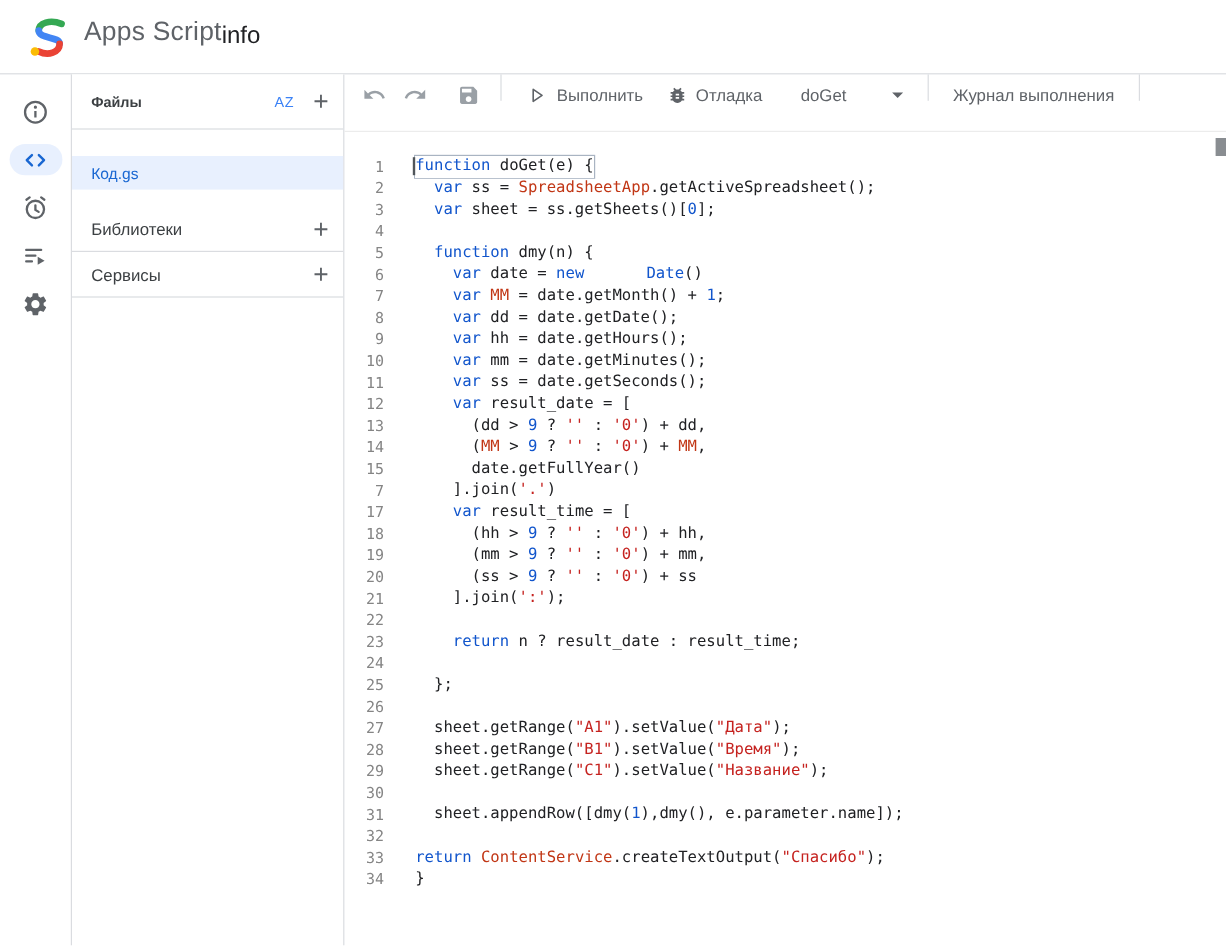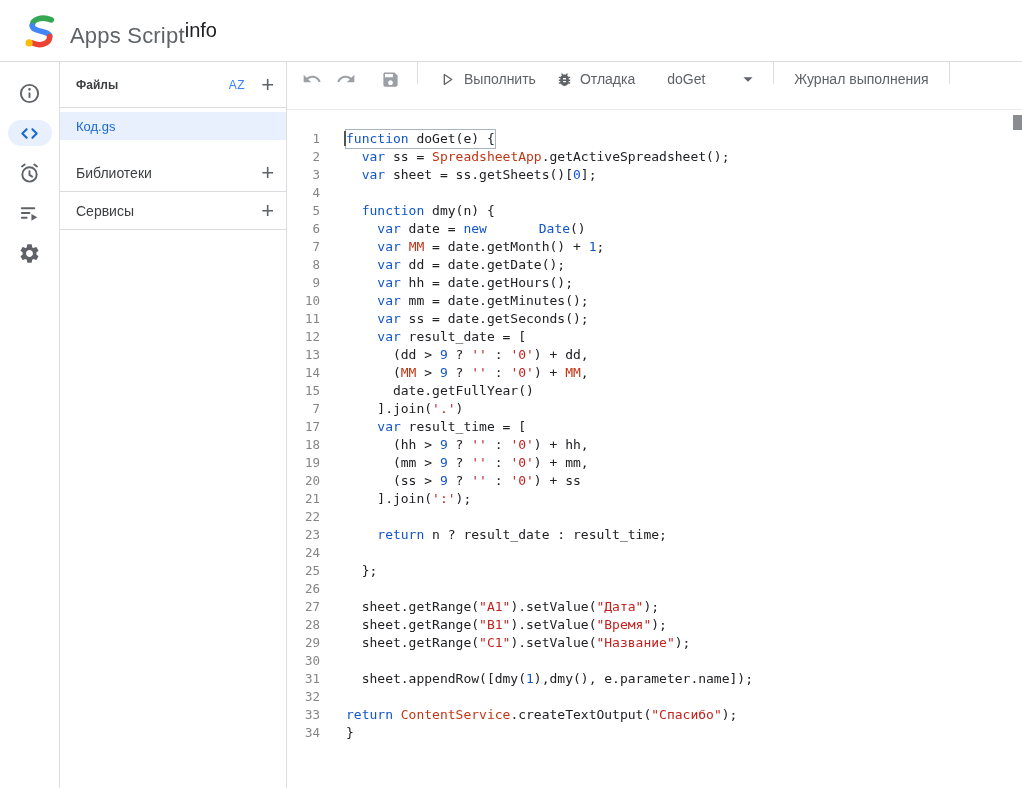--- a/index.html
+++ b/index.html
@@ -4,21 +4,21 @@
 <style>
   * { box-sizing: border-box; }
   html,body { margin:0; padding:0; }
   body {
     width:1022px; height:788px; overflow:hidden;
     background:#fff; font-family:"Liberation Sans", sans-serif; color:#3c4043;
   }
 
   
   .app-header { height:62px; border-bottom:1px solid #dadce0; display:flex; align-items:center; background:#fff; }
-  .logo-wrap { margin-left:22px; display:flex; align-items:flex-end; cursor:pointer; }
+  .logo-wrap { margin-left:22px; display:flex; align-items:flex-start; cursor:pointer; }
   .app-name { font-size:22px; color:#5f6368; margin-left:10px; letter-spacing:.2px; }
   .project-name { font-size:20px; color:#202124; }
 
   
   .main { display:flex; height:726px; }
 
   
   .rail { width:60px; border-right:1px solid #dadce0; padding-top:18px;
           display:flex; flex-direction:column; align-items:center; gap:14px; flex:none; }
   .rail-btn { width:44px; height:26px; display:flex; align-items:center; justify-content:center;
@@ -26,21 +26,21 @@
   .rail-btn.active { background:#e8f0fe; }
 
   
   .files-panel { width:227px; border-right:1px solid #dadce0; flex:none; background:#fff; }
   .files-header { height:46px; border-bottom:1px solid #dadce0; display:flex; align-items:center;
                   padding:0 12px 0 16px; }
   .files-title { flex:1; font-size:12px; font-weight:700; color:#3c4043; }
   .hdr-icons { display:flex; align-items:center; gap:16px; }
   .az-icon { font-size:12px; font-weight:500; letter-spacing:.5px; color:#3b82f6; cursor:pointer; }
   .plus-icon { font-size:22px; font-weight:400; color:#5f6368; line-height:18px; cursor:pointer; }
-  .file-row { height:28px; margin-top:4px; display:flex; align-items:center; padding-left:16px;
+  .file-row { height:28px; margin-top:22px; display:flex; align-items:center; padding-left:16px;
               font-size:13px; cursor:pointer; }
   .file-row.selected { background:#e8f0fe; color:#1967d2; }
   .section-row { height:38px; display:flex; align-items:center; justify-content:space-between;
                  padding:0 12px 0 16px; border-bottom:1px solid #dadce0; font-size:14px; color:#3c4043;
                  cursor:pointer;gap:41px; }
   .section-row.first { margin-top:14px; }
 
   
   .editor-col { flex:1; display:flex; flex-direction:column; min-width:0; }
   .toolbar { height:48px; flex:none; display:flex; align-items:flex-start; padding-left:8px;

